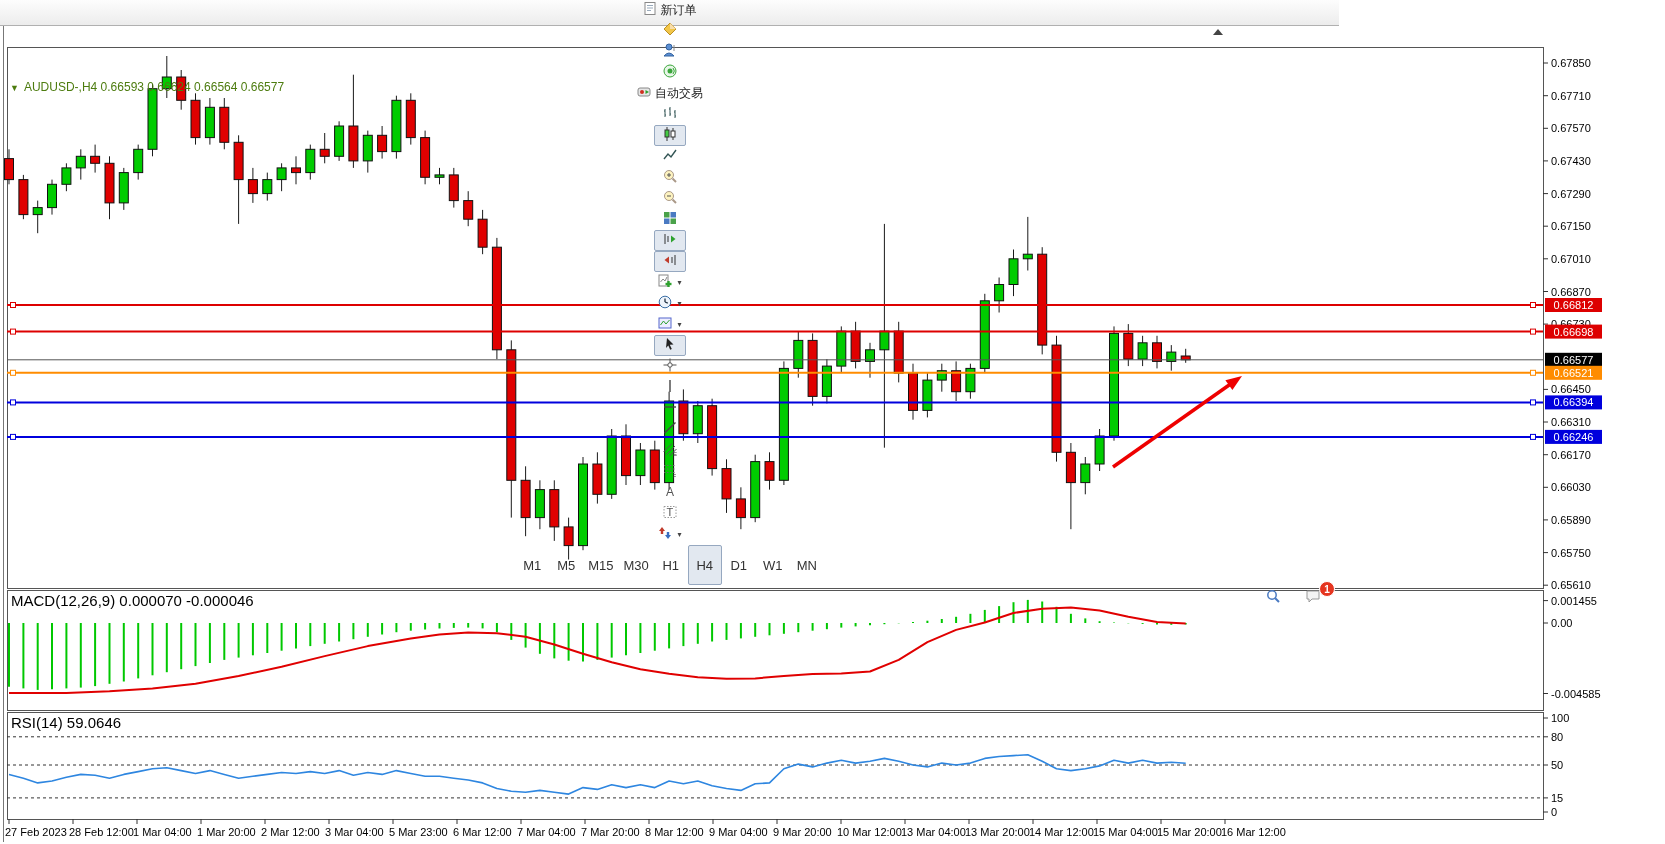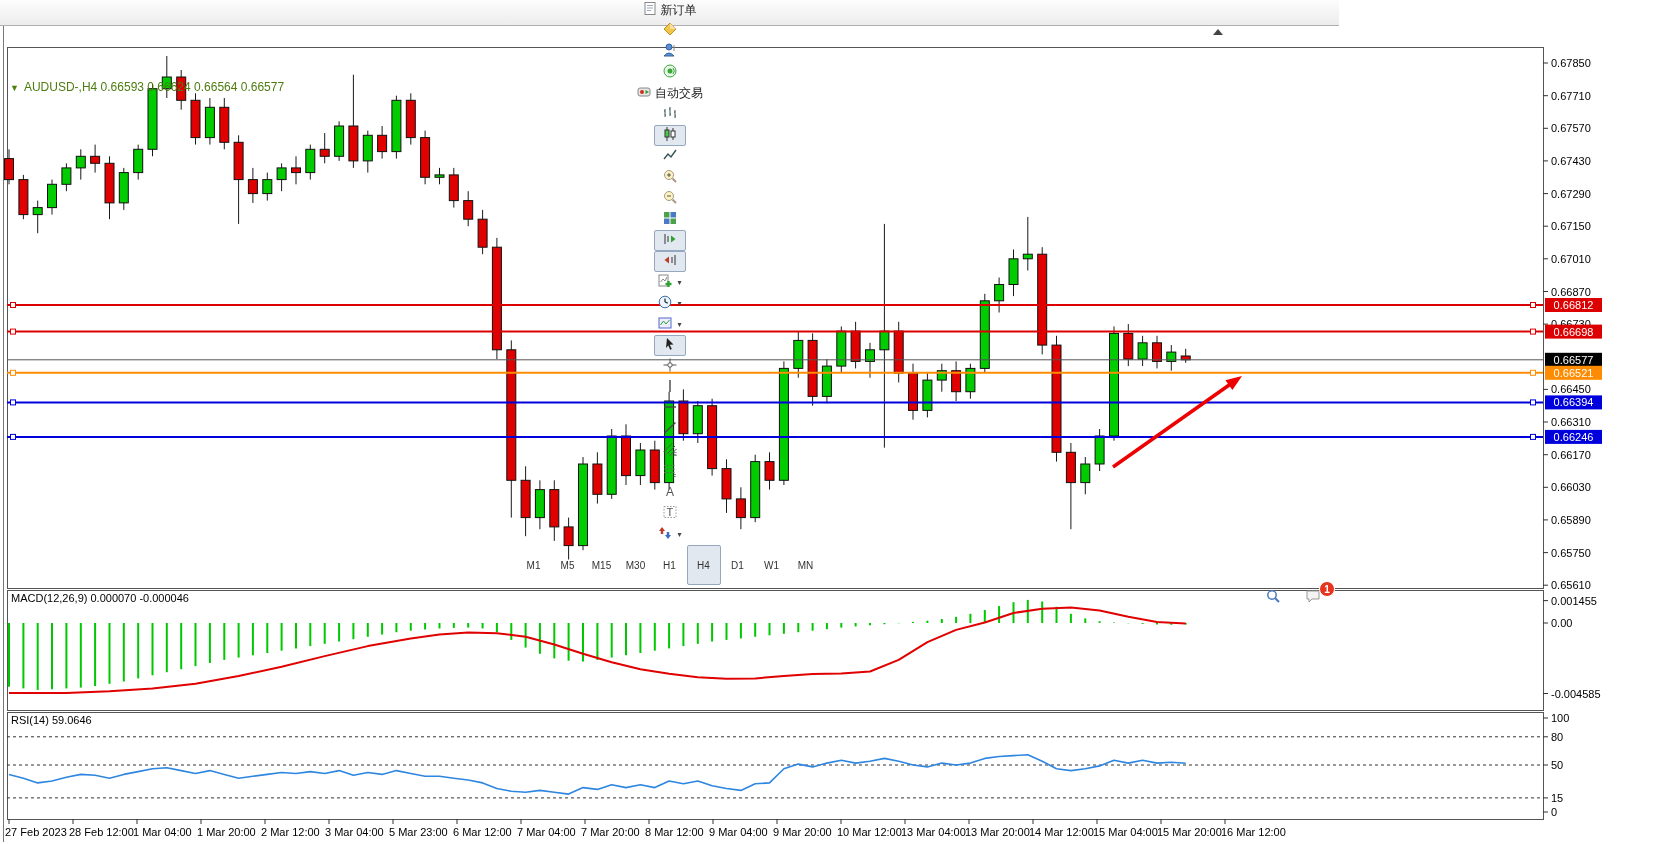--- a/index.html
+++ b/index.html
@@ -7,31 +7,31 @@
   
   #toolbar{position:absolute;left:0;top:0;width:1339px;height:26px;box-sizing:border-box;
     background:linear-gradient(#fdfdfd,#ececec);border-bottom:1px solid #b0b0b0;
     display:flex;align-items:center;padding:0 4px;z-index:5;flex-direction:column;}
   .tbtn{height:22px;min-width:24px;display:flex;align-items:center;justify-content:center;
     border:1px solid transparent;border-radius:2px;padding:0 3px;gap:3px;cursor:default;
     font-size:12px;color:#222;white-space:nowrap;}
   .tbtn.pressed{background:#e2e8f0;border:1px solid #96a8c0;}
   .sep{width:7px;height:18px;border-left:1px dotted #9a9a9a;margin:0 4px 0 3px;}
   .drop{font-size:8px;color:#444;margin-left:1px;}
-  .tflabel{font-size:10px;color:#333;padding:8px 4px;}
+  .tflabel{font-size:13px;color:#333;padding:8px 4px;}
   #right-icons{margin-left:auto;display:flex;align-items:center;gap:8px;padding-right:6px;}
   #notif{position:relative;}
   #notif-badge{position:absolute;top:-5px;right:-7px;background:#e53520;color:#fff;
     font-size:10px;font-weight:bold;border-radius:50%;width:14px;height:14px;
     display:flex;align-items:center;justify-content:center;border:1px solid #fff;}
   
   #chart-window{position:absolute;left:0;top:26px;width:1665px;height:818px;background:#fff;}
   #chart-title{position:absolute;left:10px;top:15px;font-size:12px;color:#4d7c0f;z-index:3;margin-top:39px;}
   #chart-title .tri{font-size:9px;margin-right:5px;}
-  .pane-label{position:absolute;left:11px;font-size:11px;color:#000;z-index:3;}
+  .pane-label{position:absolute;left:11px;font-size:15px;color:#000;z-index:3;}
   #plot{position:absolute;left:0;top:0;z-index:1;}
   svg text{font-family:"Liberation Sans","DejaVu Sans",sans-serif;}
 </style>
 </head>
 <body>
 
 <div id="toolbar">
   <div class="tbtn">
     <span>
       <svg width="15" height="15">

